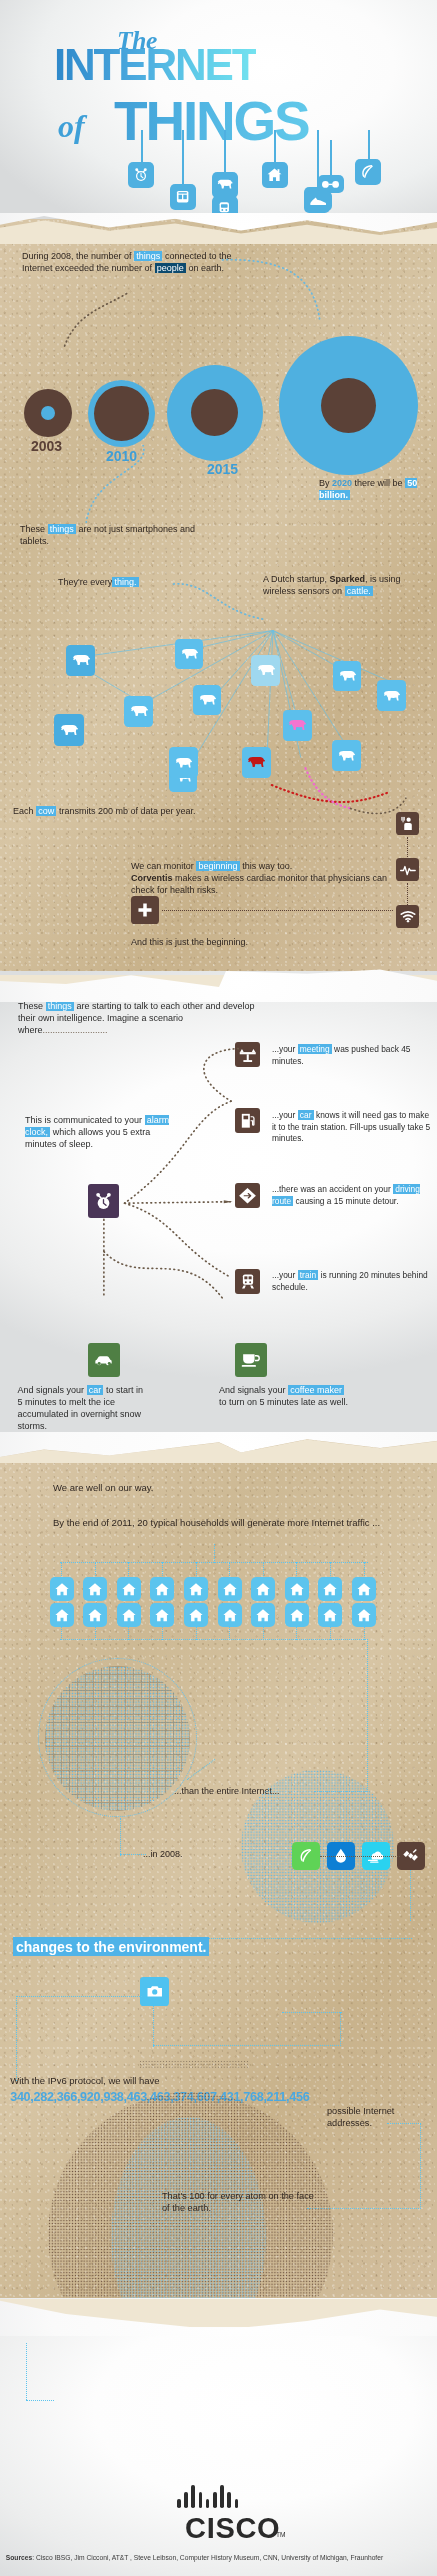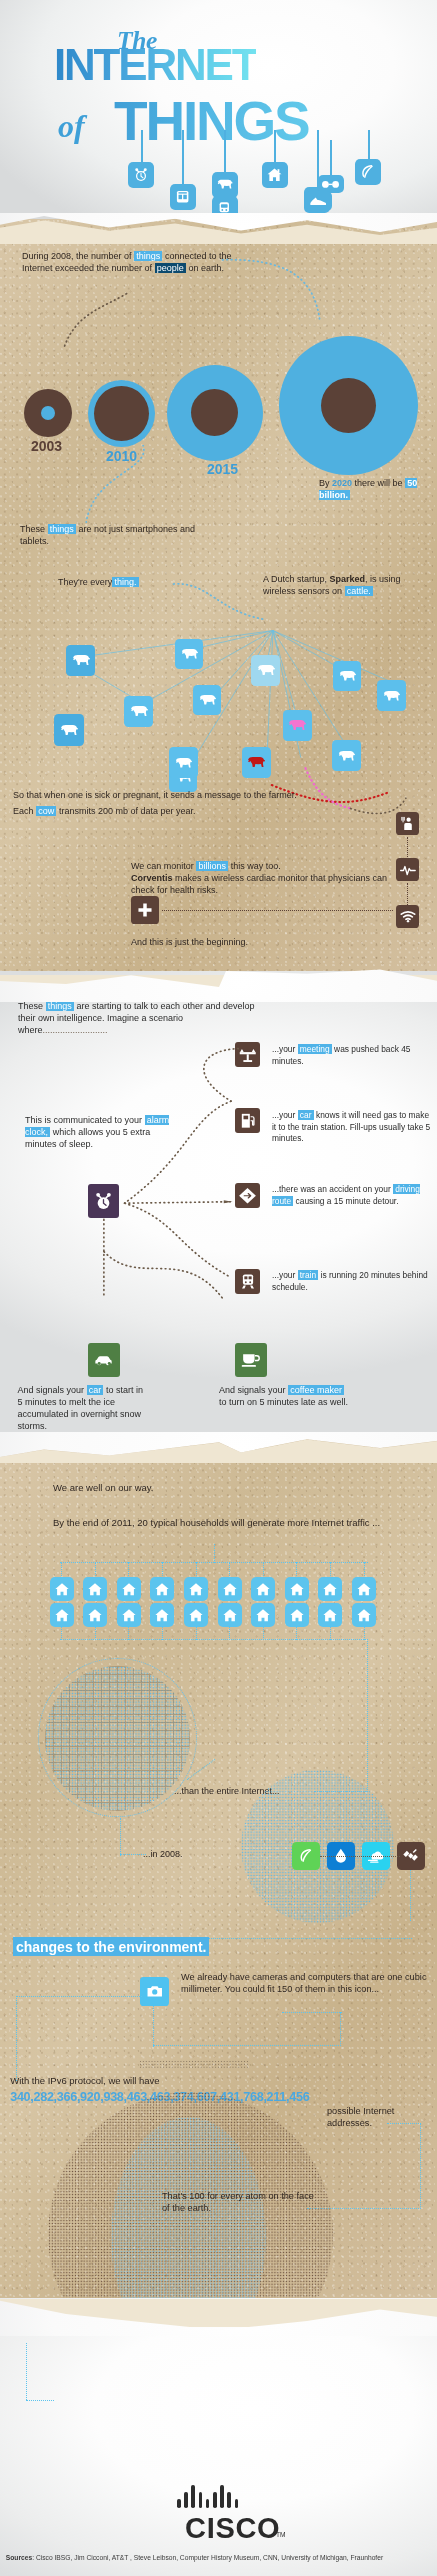--- a/index.html
+++ b/index.html
@@ -366,21 +366,20 @@
         <path d="M3 7c1-3 4-4 7-4h11c3 0 5 1.5 6 4l1.6 1.2-1.2 1.8-1.4-.6-.6 3.4.9 5.2h-2.6l-1.1-4.5-4.2.5-4.4-.4-1 4.4H10l-.7-4.6L6.5 9 4.6 11 3 9.4 4.4 8z" fill="#fff"></path>
       </svg>
     </div>
 
   <svg style="position:absolute; left:263px; top:766px; width:175px; height:95px;" viewBox="0 0 240 130" width="175" height="95">
     <path d="M12 26 C 80 54, 120 56, 172 36" stroke="#cc1c1c" stroke-width="3" stroke-dasharray="1 5" stroke-linecap="round" fill="none"></path>
     <path d="M52 -14 C 70 42, 96 52, 120 58" stroke="#ef6ad0" stroke-width="3" stroke-dasharray="1 5" stroke-linecap="round" fill="none"></path>
     <path d="M120 58 C 160 72, 184 64, 196 44" stroke="#6b5a48" stroke-width="2.2" stroke-dasharray="1 5" stroke-linecap="round" fill="none"></path>
   </svg>
 
-  <div class="txt txt-k" style="left:13px; top:790px; width:394px; font-size:9px;">So that when one is sick or pregnant, it sends a message to the farmer.</div>
   <div class="txt txt-k" style="left:13px; top:806px; width:307px; font-size:9px;">
     <span>Each </span><span class="hl-blue">cow</span><span> transmits 200 mb of data per year.</span>
   </div>
 
   <div class="icon-brown" style="left:396px; top:812px;">
     <svg width="14.6" height="14.6" viewBox="0 0 22 22">
         <circle cx="13" cy="5.6" r="3.2" fill="#fff"></circle>
         <path d="M8.6 10.5h6c2 0 3.2 1.4 3.2 3.2V21H6.4v-7.3c0-1.8 1-3.2 2.2-3.2z" fill="#fff"></path>
         <path d="M4.6 2v7M2.8 2v4.4M6.4 2v4.4" stroke="#fff" stroke-width="1.5" stroke-linecap="round"></path>
       </svg>
@@ -401,21 +400,21 @@
       </svg>
   </div>
   <div class="icon-brown" style="left:131px; top:896px; width:28px; height:28px;">
     <svg width="16" height="16" viewBox="0 0 22 22">
         <path d="M8.6 2h4.8v6.6H20v4.8h-6.6V20H8.6v-6.6H2V8.6h6.6z" fill="#fff"></path>
       </svg>
   </div>
   <div style="position:absolute; left:162px; top:910px; width:231px; height:0; border-top:1.5px dotted #5b4137;"></div>
 
   <div class="txt txt-k" style="left:131px; top:861px; width:263px; font-size:9px;">
-    <span>We can monitor </span><span class="hl-blue">billions</span><span> this way too.</span><br>
+    <span>We can monitor </span><span class="hl-blue">beginning</span><span> this way too.</span><br>
     <span class="b">Corventis</span><span> makes a wireless cardiac monitor that physicians can check for health risks.</span>
   </div>
   <div class="txt txt-k" style="left:131px; top:937px; font-size:9px;">And this is just the beginning.</div>
 
   <div class="bg-white" style="top:971px; height:474px;"></div>
   <div class="tornwhite" style="top:968px; height:34px;
     clip-path: polygon(0 34px, 0 13px, 66px 16px, 131px 7.3px, 219px 19px, 226px 2.9px, 307px 5.8px, 380px 1.5px, 438px 13px, 438px 34px);"></div>
   <div style="position:absolute; left:0; top:975px; width:438px; height:25px; background:#efe6d2;
     clip-path: polygon(0 0, 0 14.6px, 66px 17.5px, 131px 8.8px, 219px 20.4px, 226px 4.4px, 307px 7.3px, 380px 2.9px, 438px 14.6px, 438px 0);"></div>
 
@@ -710,21 +709,20 @@
   <div style="position:absolute; left:13px; top:1938px;">
     <span class="hl-blue b" style="font-size:14px; padding:1.5px 2.9px;">changes to the environment.</span>
   </div>
 
   <div class="icon-sq" style="left:140px; top:1977px; width:29px; height:29px; background:#4fc2f0; border-radius:3.6px;">
     <svg width="17.5" height="13" viewBox="0 0 24 18">
         <path d="M2 4.2h4.6L8.2 1.6h7.6l1.6 2.6H22v11.8H2z" fill="#fff"></path>
         <circle cx="12" cy="9.6" r="3.6" fill="#4fc2f0"></circle>
       </svg>
   </div>
-  <div class="txt txt-k" style="left:181px; top:1971px; width:248px; font-size:9.2px;">We already have cameras and computers that are one cubic millimeter. You could fit 150 of them in this icon...</div>
 
   <div class="bluedot-h" style="left:16px; top:1996px; width:126px;"></div>
   <div class="bluedot-v" style="left:16px; top:1996px; height:85px;"></div>
   <div class="bluedot-v" style="left:153px; top:2006px; height:41px;"></div>
   <div class="bluedot-h" style="left:153px; top:2045px; width:188px;"></div>
   <div class="bluedot-v" style="left:340px; top:2012px; height:34px;"></div>
   <div class="bluedot-h" style="left:282px; top:2012px; width:60px;"></div>
   <div style="position:absolute; left:139px; top:2060px; width:109px; height:8.8px;
       background-image: radial-gradient(circle, #6b5a48 0 0.7px, transparent 0.9px);
       background-size:2.9px 2.9px; opacity:.7;"></div>

